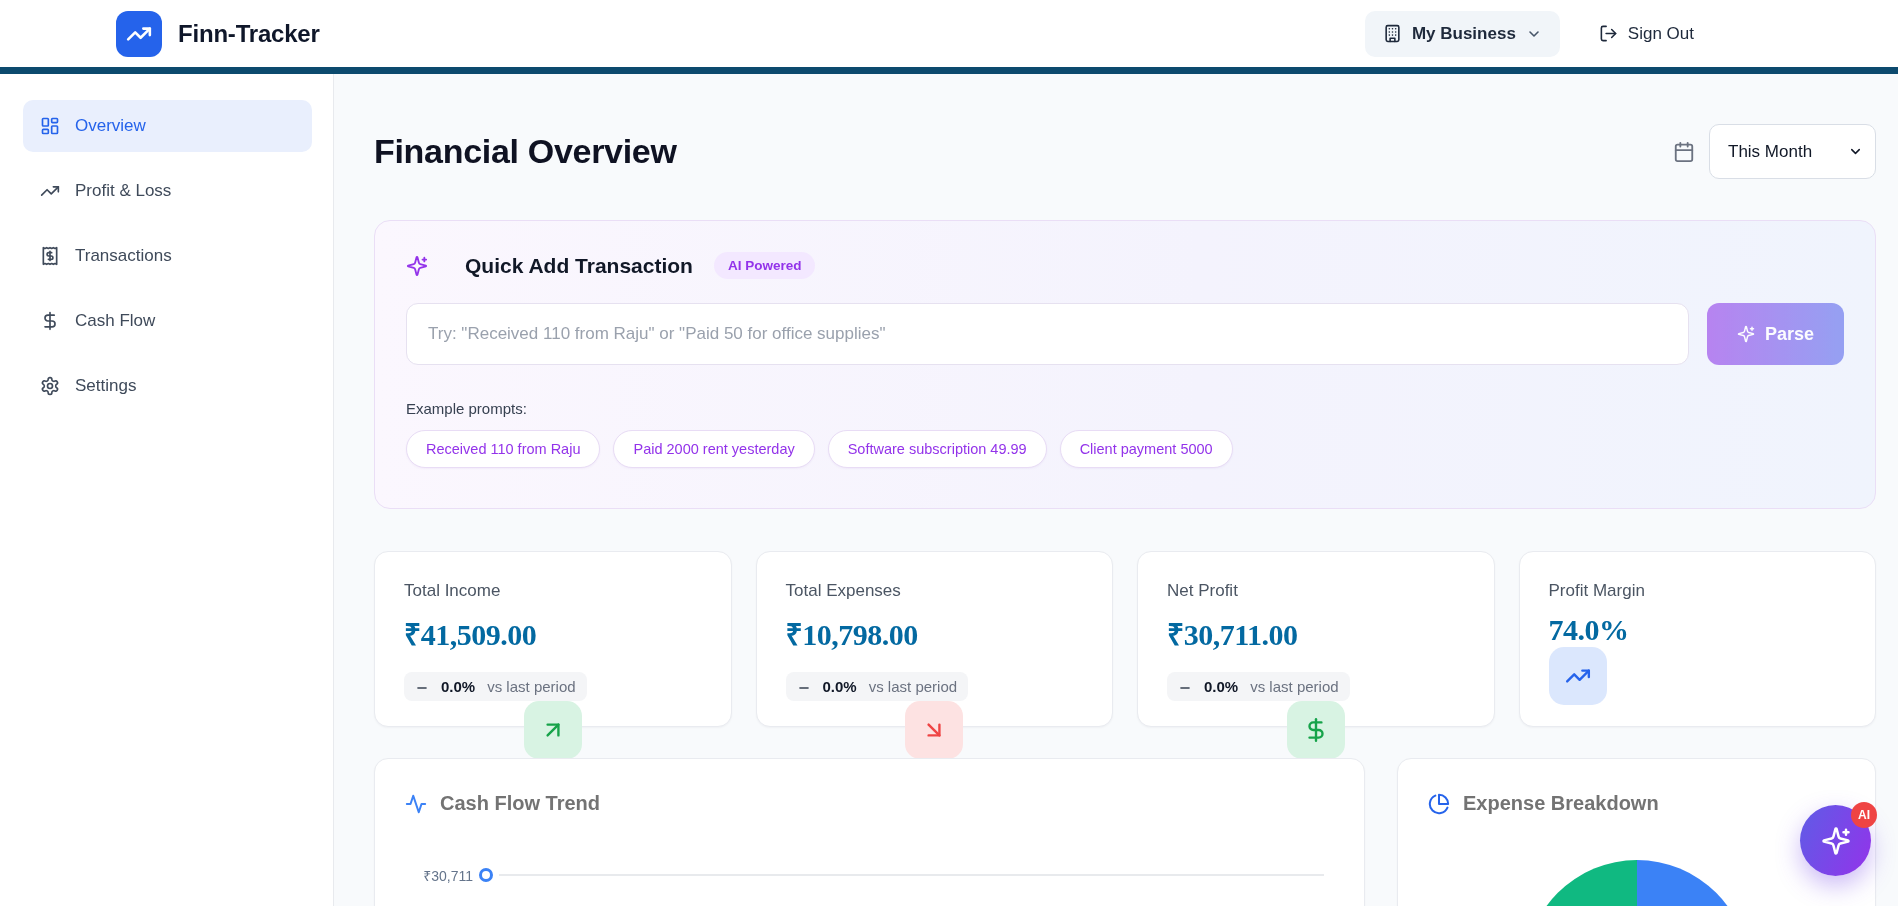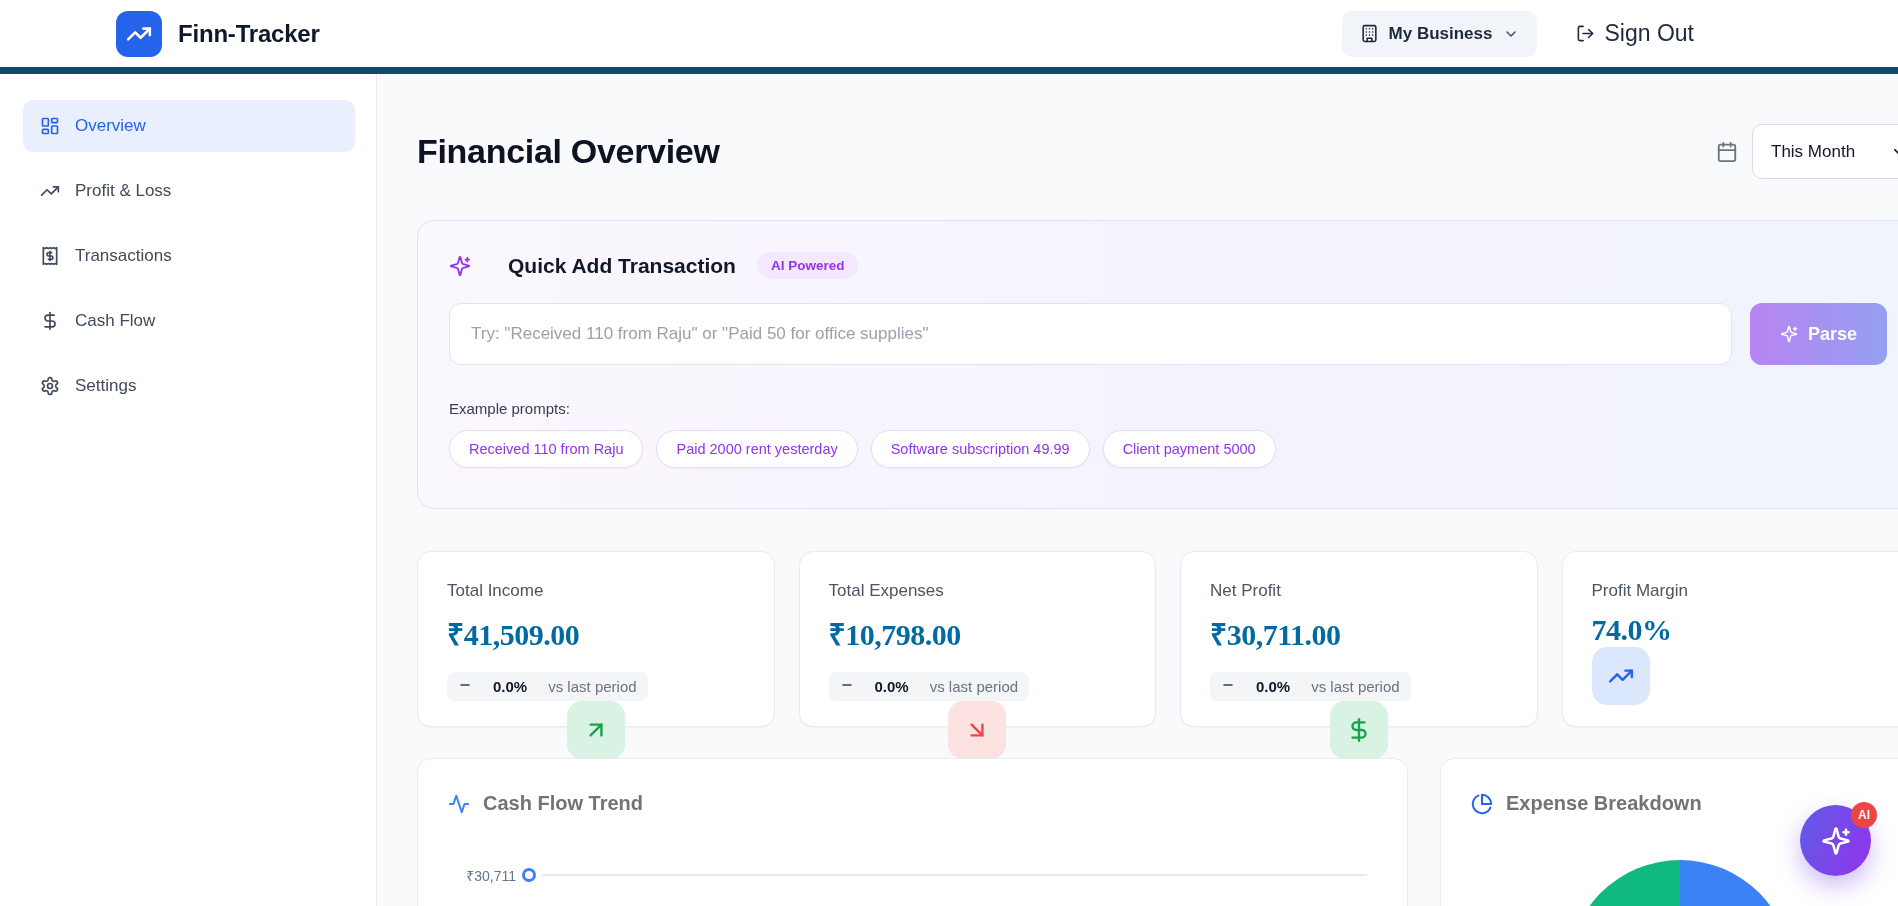--- a/index.html
+++ b/index.html
@@ -16,26 +16,26 @@
           display:flex; align-items:center; justify-content:center; }
   .logo svg { width:26px; height:26px; color:#fff; }
   .brand-title { font-size:24px; font-weight:800; color:#0f172a; letter-spacing:-0.2px; }
   .header-right { display:flex; align-items:center; gap:39px; }
   .business-btn { display:flex; align-items:center; gap:10px; background:#f1f5f9;
                   border:none; border-radius:10px; padding:13px 18px; cursor:pointer;
                   font-family:inherit; font-size:17px; font-weight:600; color:#1e293b; }
   .business-btn svg { width:19px; height:19px; color:#1e293b; }
   .business-btn .chev { width:16px; height:16px; color:#475569; }
   .signout-btn { display:flex; align-items:center; gap:10px; background:none; border:none;
-                 cursor:pointer; font-family:inherit; font-size:23px; font-weight:500; color:#1e293b; }
+                 cursor:pointer; font-family:inherit; font-size:17px; font-weight:500; color:#1e293b; }
   .signout-btn svg { width:19px; height:19px; }
 
   
   .layout { display:flex; height:832px; }
-  .sidebar { width:377px; background:#fff; border-right:1px solid #e8eaee; padding:26px 21px 16px 23px; flex-shrink:0; }
+  .sidebar { width:334px; background:#fff; border-right:1px solid #e8eaee; padding:26px 21px 16px 23px; flex-shrink:0; }
   .nav-item { display:flex; align-items:center; gap:15px; height:52px; padding:0 17px;
               border-radius:10px; margin-bottom:13px; cursor:pointer;
               font-size:17px; font-weight:500; color:#3f4a5a; }
   .nav-item svg { width:20px; height:20px; flex-shrink:0; }
   .nav-item.active { background:#e9effd; color:#2563eb; }
 
   .main { flex:1; padding:50px 38px 0 40px; }
 
   
   .page-head { display:flex; align-items:center; justify-content:space-between; }
@@ -72,21 +72,21 @@
           color:#9333ea; font-family:inherit; font-size:14.5px; cursor:pointer;
           display:flex; align-items:center; box-shadow:0 1px 2px rgba(120,70,190,.06); }
 
   
   .stats-row { margin-top:42px; display:grid; grid-template-columns:repeat(4,1fr); gap:24px; }
   .stat-card { background:#fff; border:1px solid #e9ebf0; border-radius:14px; padding:29px;
                height:176px; display:flex; justify-content:space-between;
                box-shadow:0 1px 2px rgba(16,24,40,.04);flex-direction:column; }
   .stat-label { font-size:17px; color:#4b5563; }
   .stat-value { margin-top:12px; font-size:30px; font-weight:800; color:#0369a1; letter-spacing:-0.5px;font-family:Liberation Serif, serif; }
-  .stat-badge { margin-top:18px; display:inline-flex; align-items:flex-start; gap:21px;
+  .stat-badge { margin-top:18px; display:inline-flex; align-items:flex-end; gap:12px;
                 background:#f4f5f7; border-radius:8px; padding:6px 11px; }
   .stat-badge svg { width:14px; height:14px; color:#374151; }
   .stat-badge b { font-size:15px; font-weight:700; color:#111827; }
   .stat-badge span { font-size:15px; color:#6b7280; }
   .stat-icon { width:58px; height:58px; border-radius:15px; display:flex; align-items:center;
                justify-content:center; align-self:center; flex-shrink:0; }
   .stat-icon svg { width:26px; height:26px; }
   .stat-icon.green { background:#d8f3e3; color:#16a34a; }
   .stat-icon.red { background:#fde2e2; color:#ef4444; }
   .stat-icon.blue { background:#dbe7fd; color:#2563eb; }

